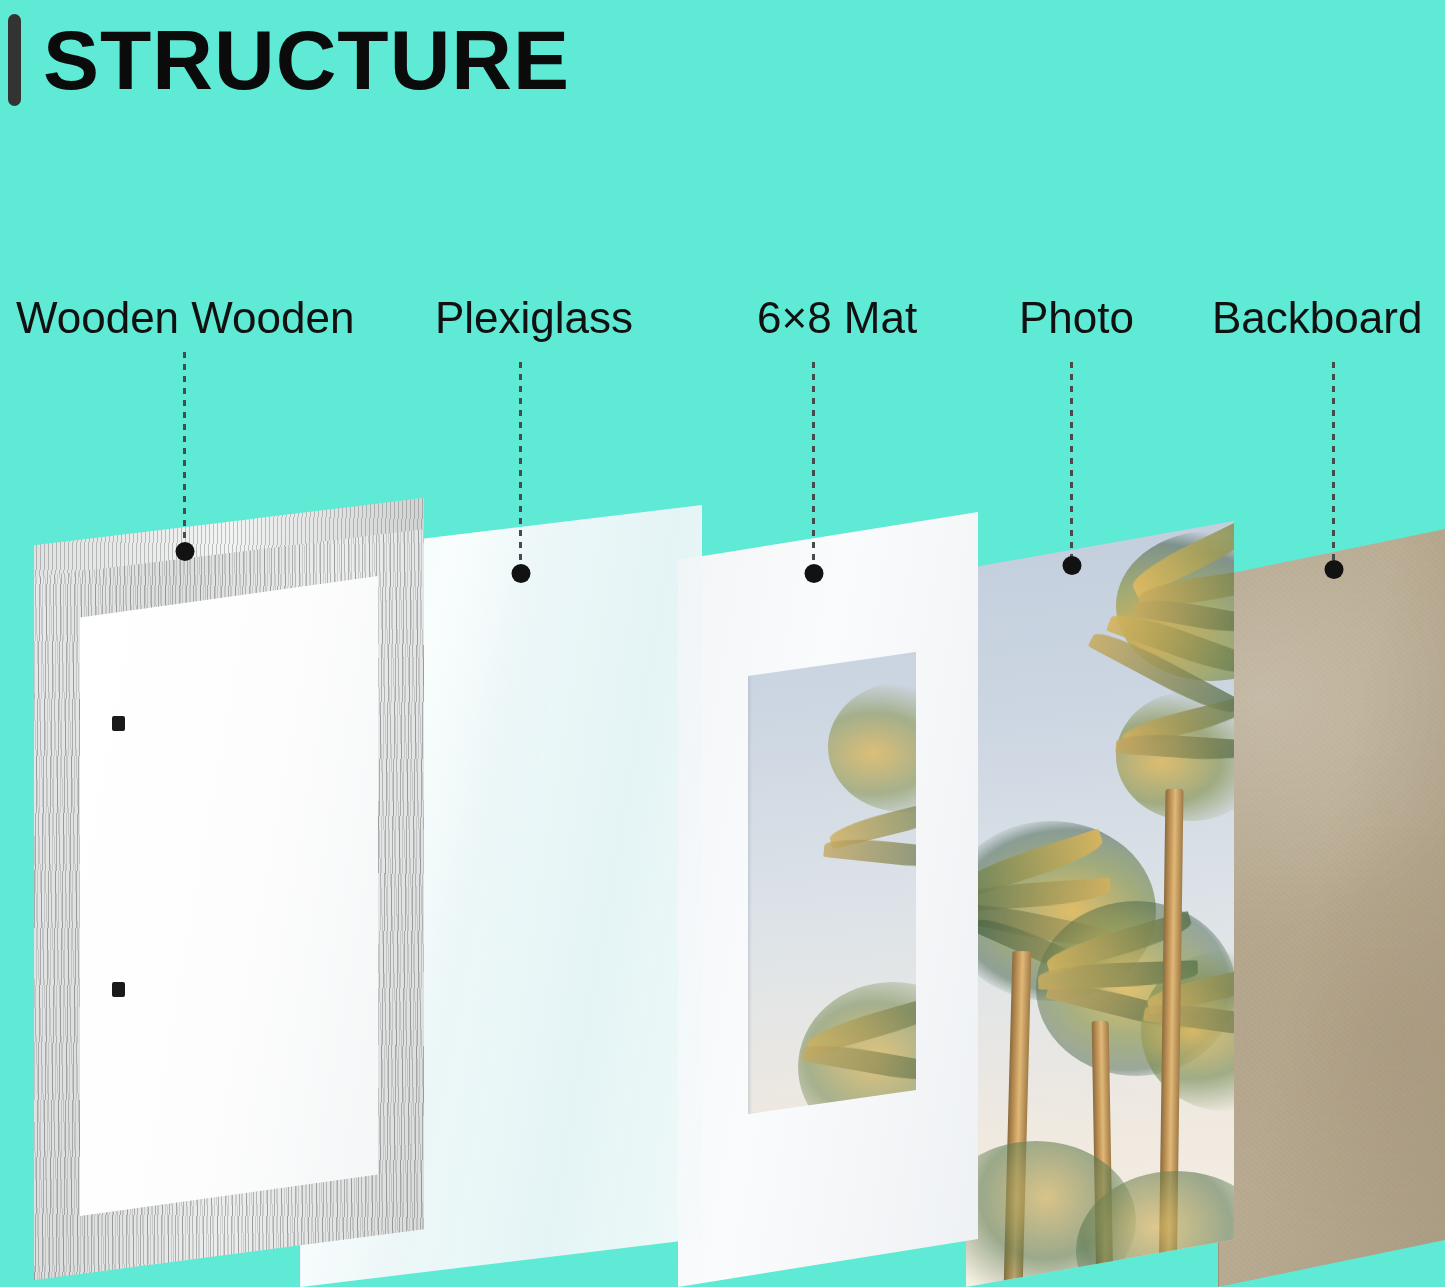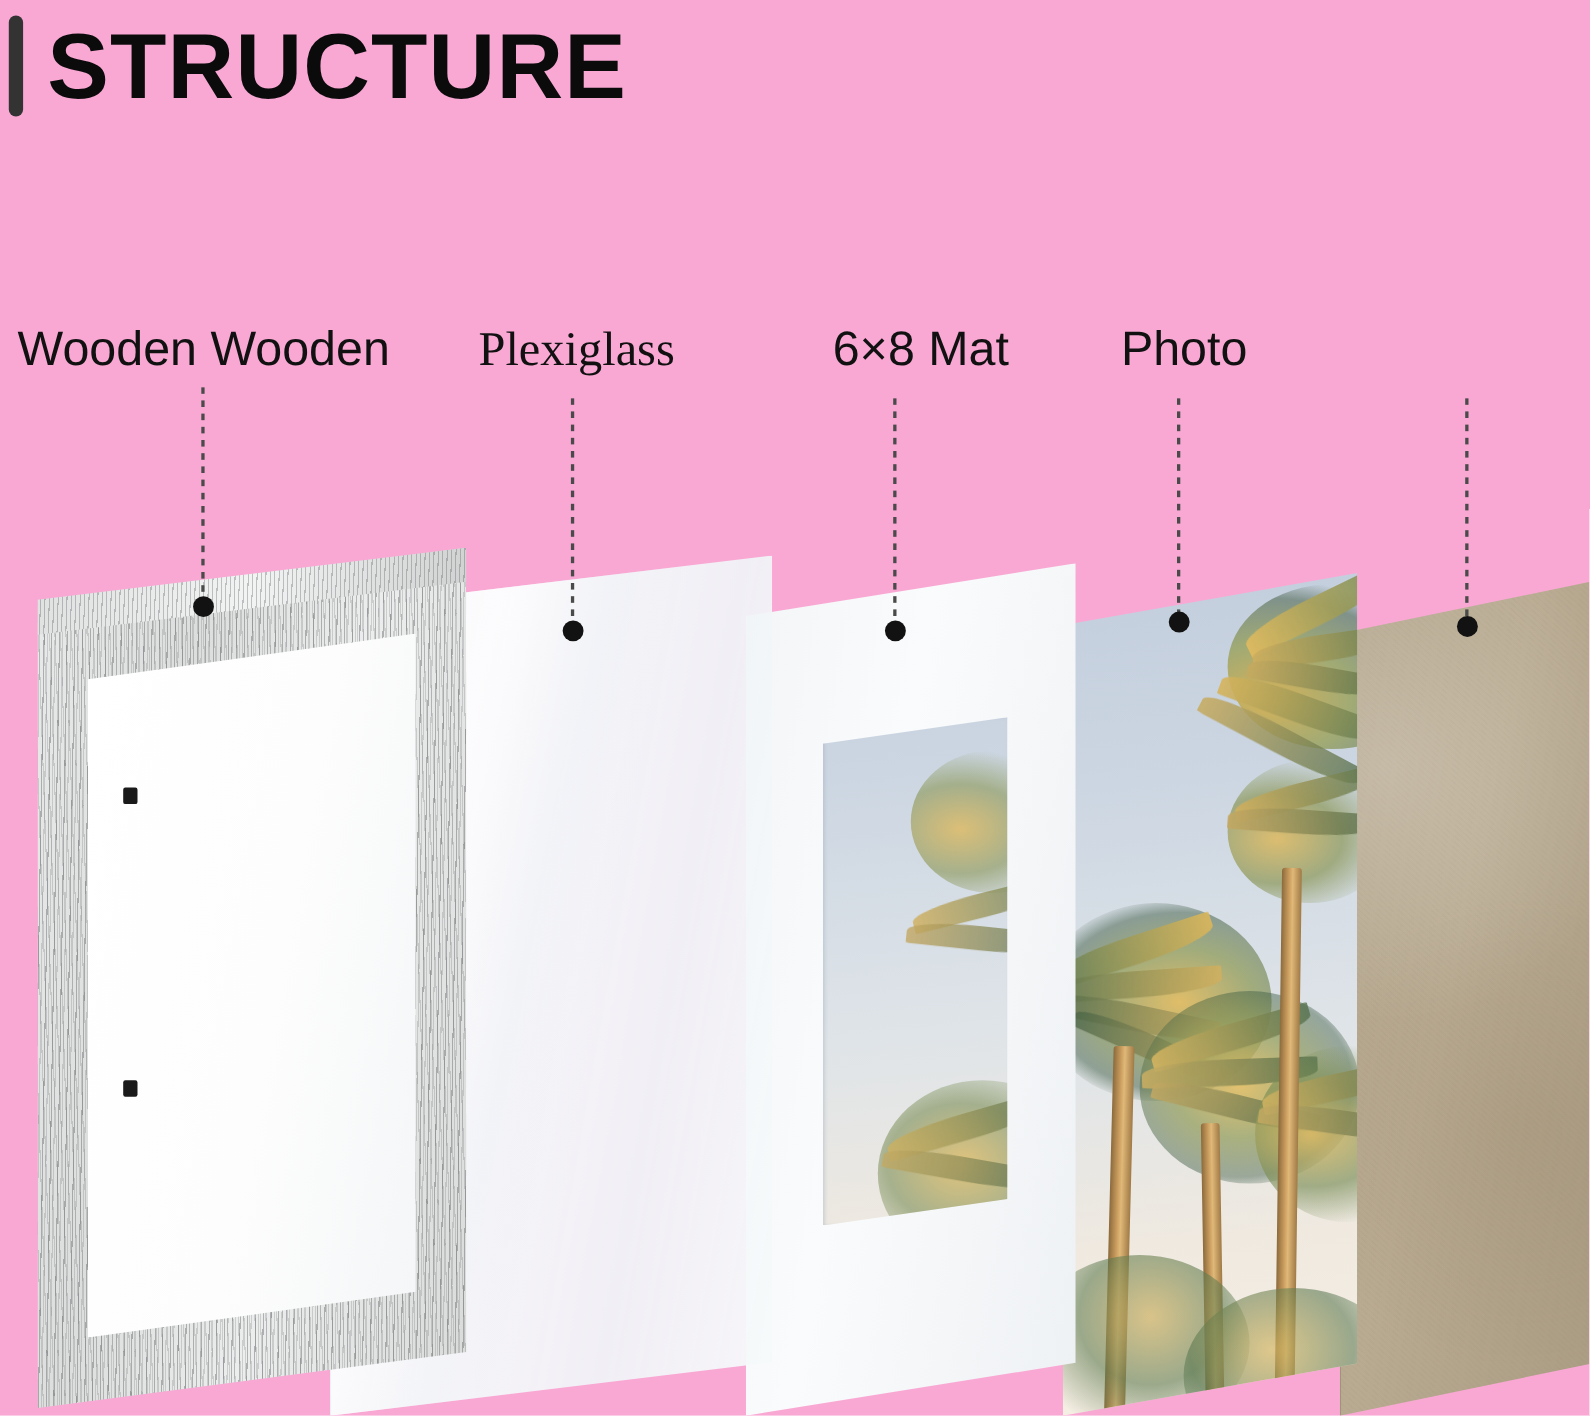--- a/index.html
+++ b/index.html
@@ -8,21 +8,21 @@
     width: 1445px;
     height: 1287px;
     background: #ffffff;
     font-family: "Liberation Sans", sans-serif;
     overflow: hidden;
   }
   .page {
     position: relative;
     width: 1445px;
     height: 1287px;
-    background: #f9a8d4;
+    background: #5eead4;
   }
 
   
   .title-row {
     position: absolute;
     left: 8px;
     top: 14px;
     display: flex;
     align-items: center;
     gap: 22px;
@@ -265,23 +265,24 @@
 <body>
 
 <div class="page">
 
   <div class="title-row">
     <div class="title-accent"></div>
     <div class="title-text">STRUCTURE</div>
   </div>
 
   <div class="label" style="left:16px;  top:296px;">Wooden Wooden</div>
-  <div class="label" style="left:435px; top:296px;font-family:Liberation Serif, serif;">Plexiglass</div>
+  <div class="label" style="left:435px; top:296px;">Plexiglass</div>
   <div class="label" style="left:757px; top:296px;">6×8 Mat</div>
   <div class="label" style="left:1019px;top:296px;text-align:center;">Photo</div>
+  <div class="label" style="left:1212px;top:296px;">Backboard</div>
 
   <div class="stage">
 
     <div class="sheet backboard"></div>
 
     <div class="sheet photo">
       <div class="palm-scene">
 
         <div class="crown" style="left:150px; top:10px;  width:190px; height:150px; background:radial-gradient(ellipse at 20% 70%, rgba(214,176,82,0.95) 0%, rgba(150,160,90,0.8) 35%, rgba(70,95,70,0.55) 62%, rgba(0,0,0,0) 74%);"></div>
         <div class="frond" style="left:165px; top:28px;  width:130px; height:30px; transform:rotate(-24deg); background:linear-gradient(90deg,#c9a košt, #000);"></div>

